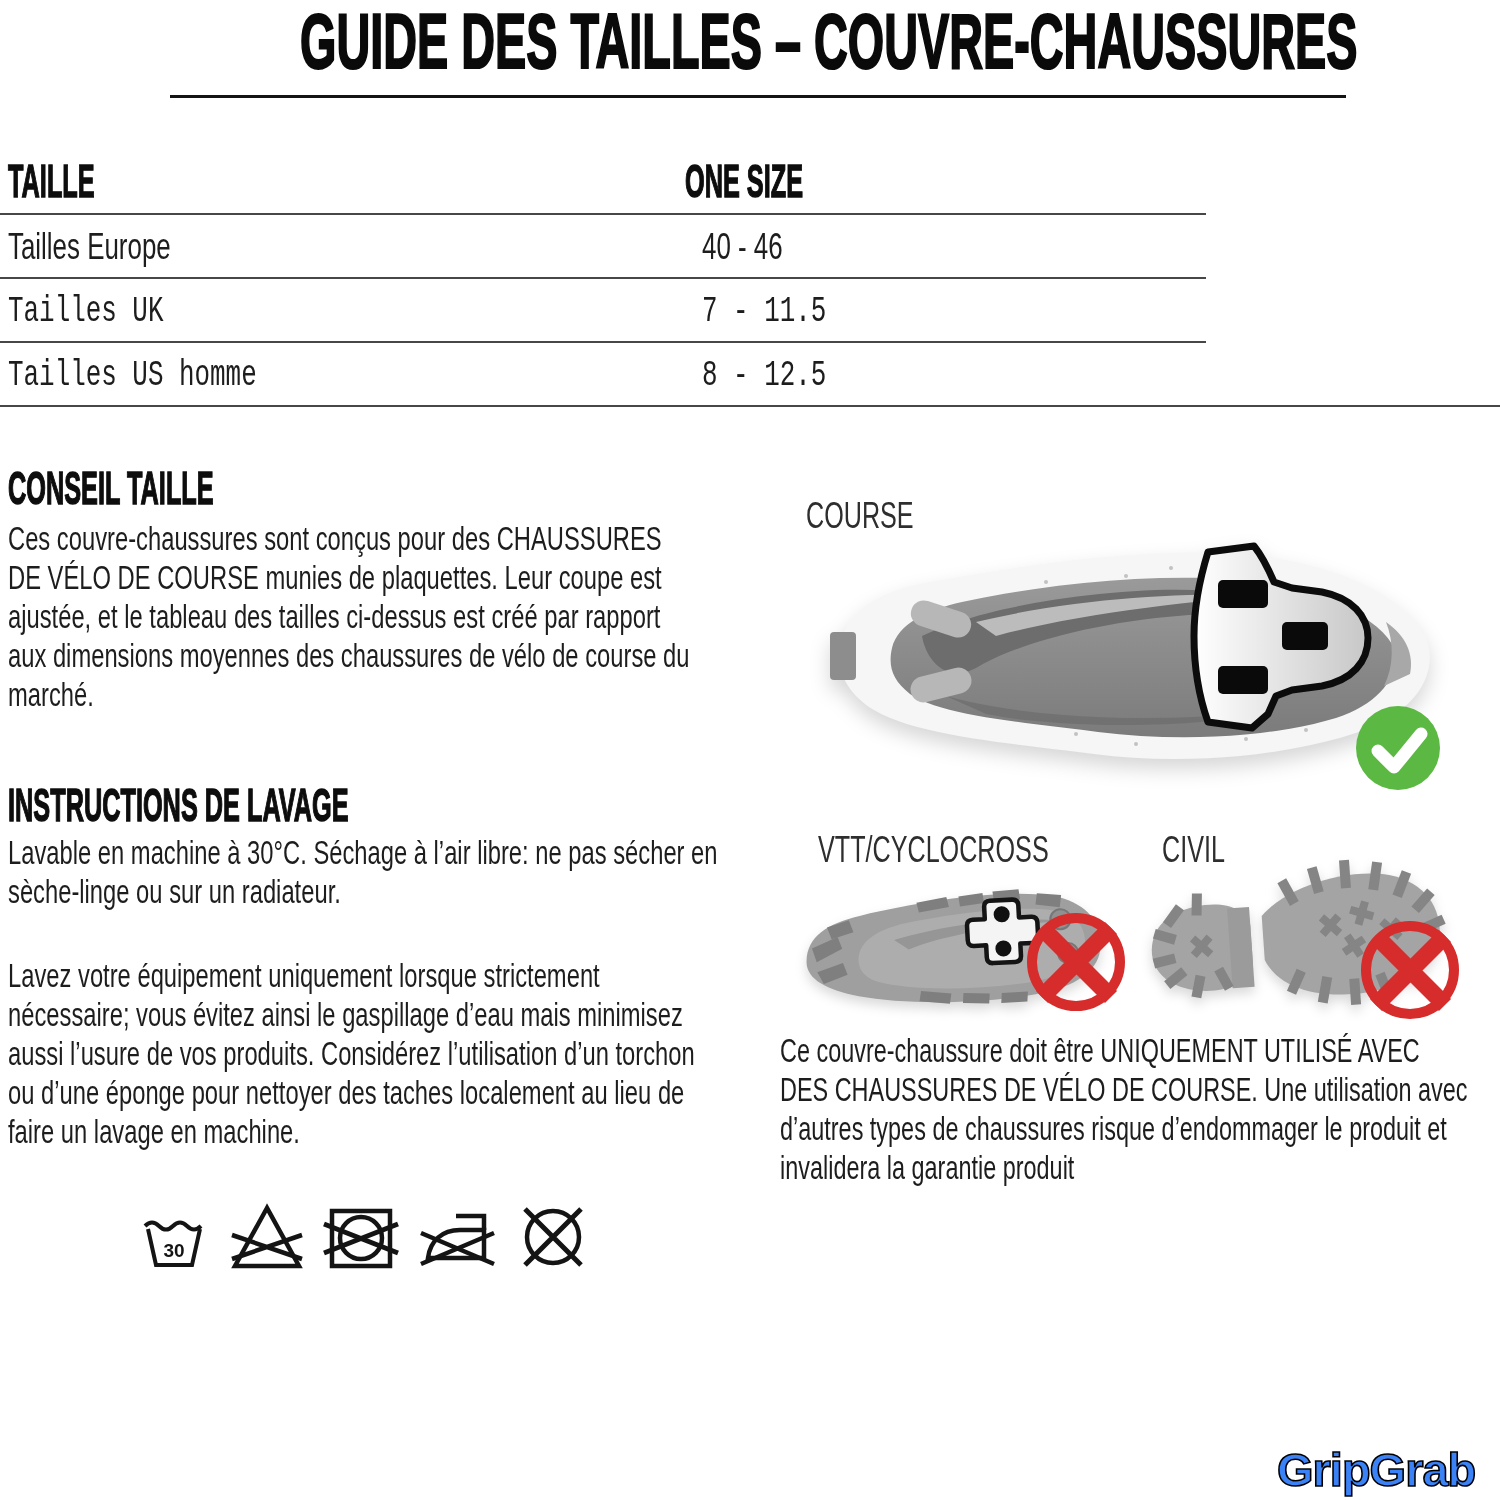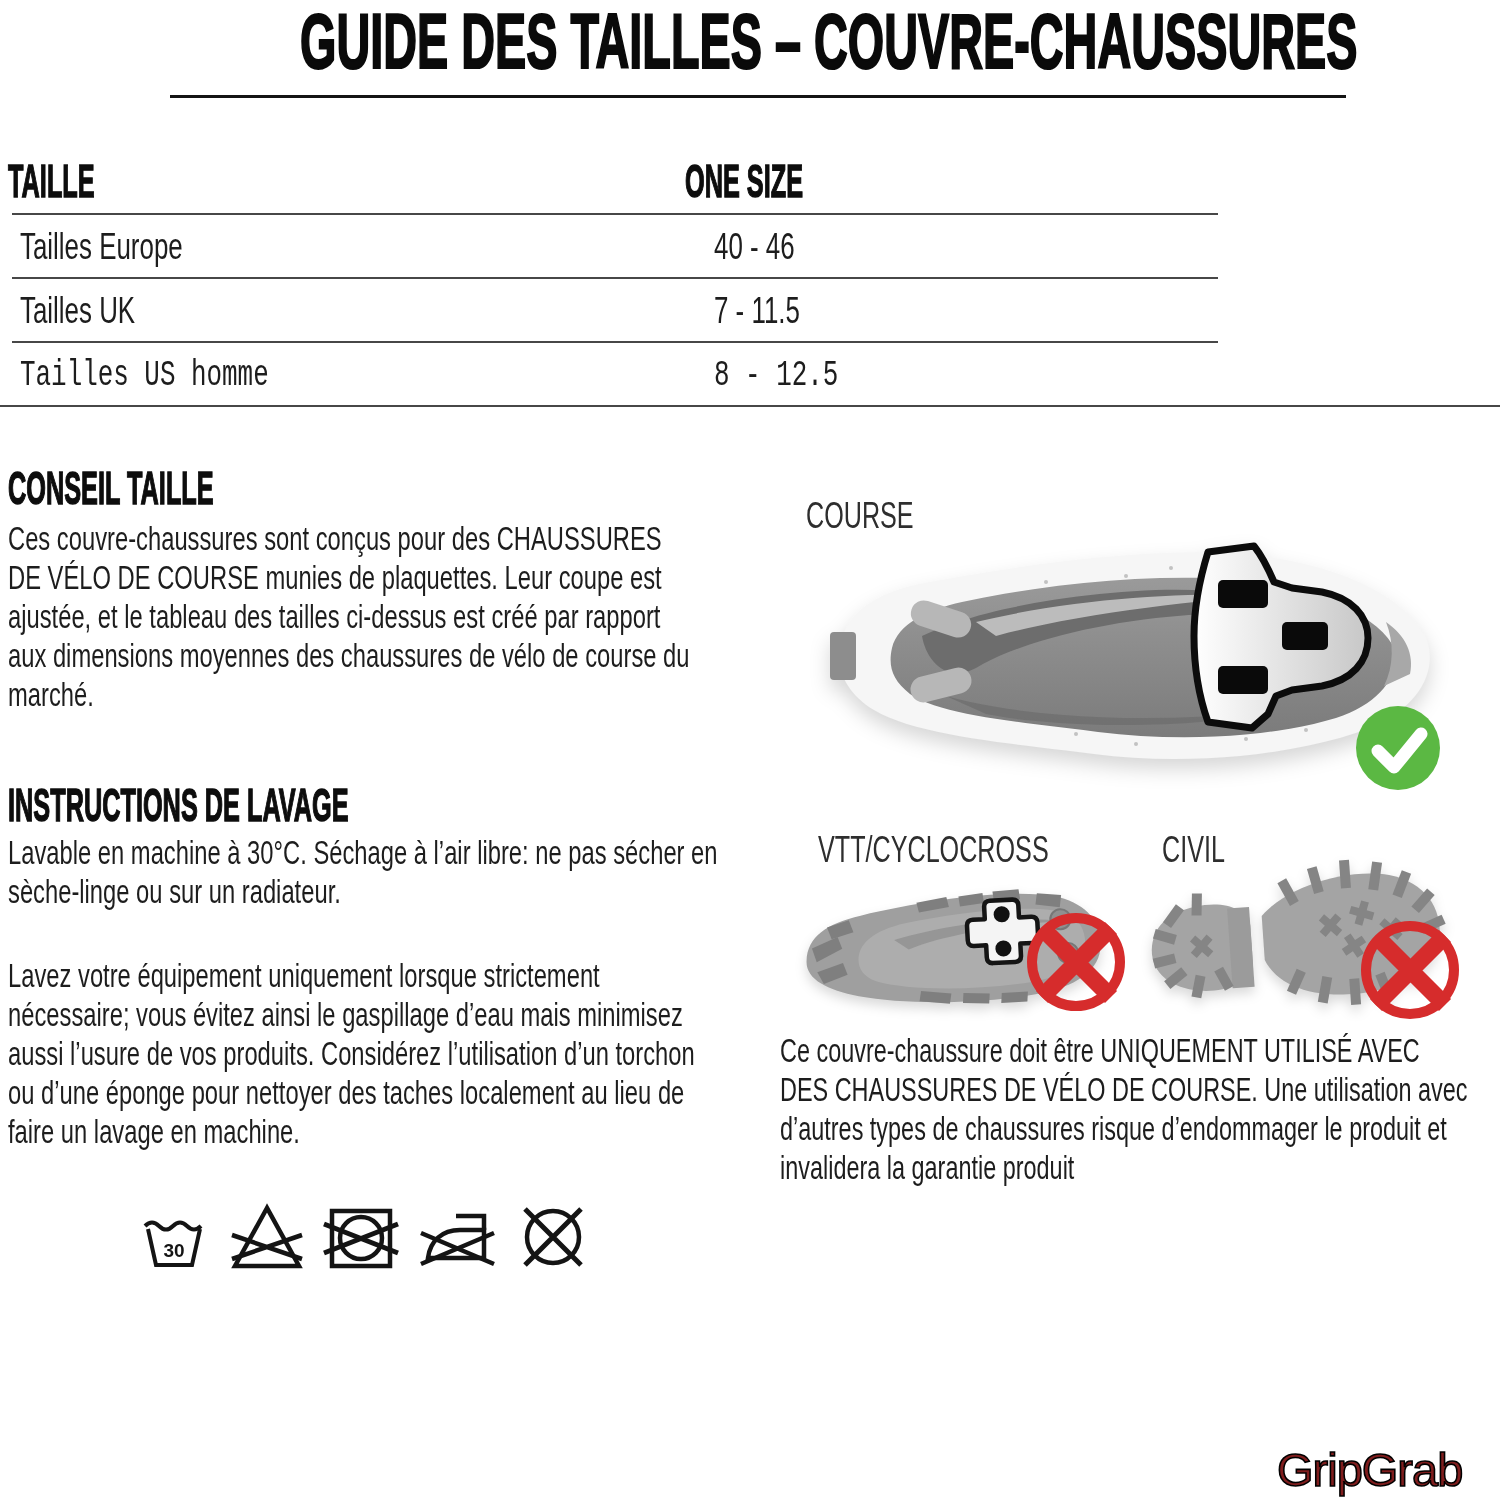--- a/index.html
+++ b/index.html
@@ -17,45 +17,45 @@
   }
   .title{
     left:0;right:0;top:0;text-align:center;
     font-size:78px;line-height:82px;font-weight:bold;white-space:nowrap;
     transform:scaleX(0.60);transform-origin:50% 0;
     -webkit-text-stroke:2.2px #0a0a0a;color:#0a0a0a;
   }
   .rule{top:95px;left:170px;width:1176px;height:3px;background:#141414;}
   .th{font-size:46px;line-height:52px;}
   .h2{font-size:46px;line-height:52px;}
-  .trow{left:12px;width:1206px;height:64px;border-top:2px solid #474747;display:flex;align-items:center;}
+  .trow{left:0;width:1206px;height:64px;border-top:2px solid #474747;display:flex;align-items:center;}
   .tline{left:0;width:1500px;height:2px;background:#474747;}
   .rlabel{margin-left:8px;font-size:37px;transform:scaleX(0.70);transform-origin:0 50%;white-space:nowrap;color:#1d1d1d;}
   .rvalue{position:absolute;left:702px;font-size:37px;transform:scaleX(0.70);transform-origin:0 50%;white-space:nowrap;color:#1d1d1d;}
   .para{font-size:33px;line-height:39px;white-space:pre-line;transform:scaleX(0.72);transform-origin:0 0;width:1000px;color:#1d1d1d;}
   .para-r{transform:scaleX(0.71);}
   .label-thin{font-size:37px;line-height:42px;transform:scaleX(0.68);transform-origin:0 0;color:#2e2e2e;white-space:nowrap;}
-  .logo{font-size:47px;line-height:52px;font-weight:normal;letter-spacing:-1px;-webkit-text-stroke:1.6px #000;color:#7f1d1d;}
+  .logo{font-size:47px;line-height:52px;font-weight:bold;letter-spacing:-1px;-webkit-text-stroke:1.6px #000;color:#3b82f6;}
   svg{display:block;overflow:visible;}
   .careicon path,.careicon line,.careicon circle,.careicon rect,.careicon polyline{stroke:#141414;fill:none;}
 </style>
 </head>
 <body>
 
 <div class="abs title">GUIDE DES TAILLES – COUVRE-CHAUSSURES</div>
 <div class="abs rule"></div>
 
 <div class="abs hblack th" style="left:8px;top:155px;">TAILLE</div>
 <div class="abs hblack th" style="left:685px;top:155px;">ONE SIZE</div>
 
 <div class="abs trow" style="top:213px;">
   <span class="rlabel">Tailles Europe</span>
   <span class="rvalue">40 - 46</span>
 </div>
-<div class="abs trow" style="top:277px;">
+<div class="abs trow" style="top:277px;font-family:Liberation Mono, monospace;">
   <span class="rlabel">Tailles UK</span>
   <span class="rvalue">7 - 11.5</span>
 </div>
 <div class="abs trow" style="top:341px;font-family:Liberation Mono, monospace;">
   <span class="rlabel">Tailles US homme</span>
   <span class="rvalue">8 - 12.5</span>
 </div>
 <div class="abs tline" style="top:405px;"></div>
 
 <div class="abs hblack h2" style="left:8px;top:462px;">CONSEIL TAILLE</div>

